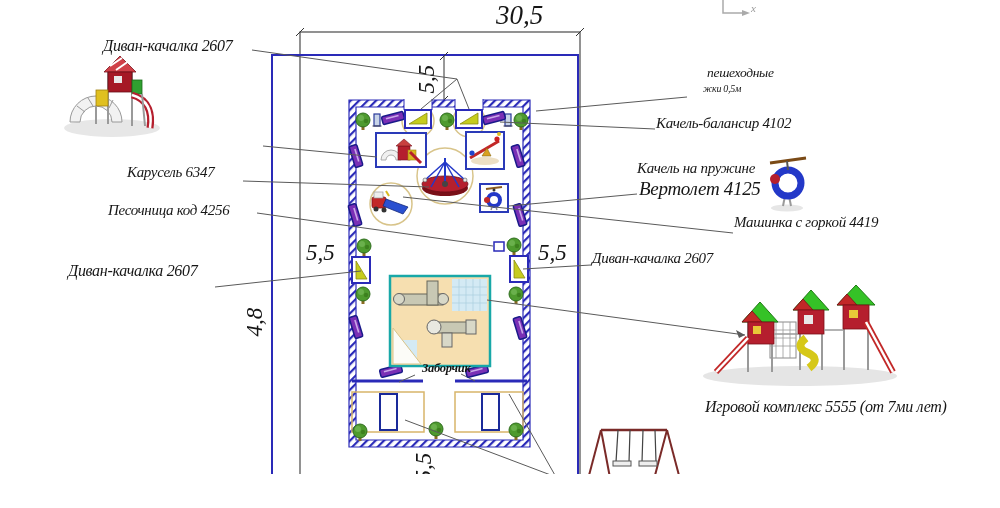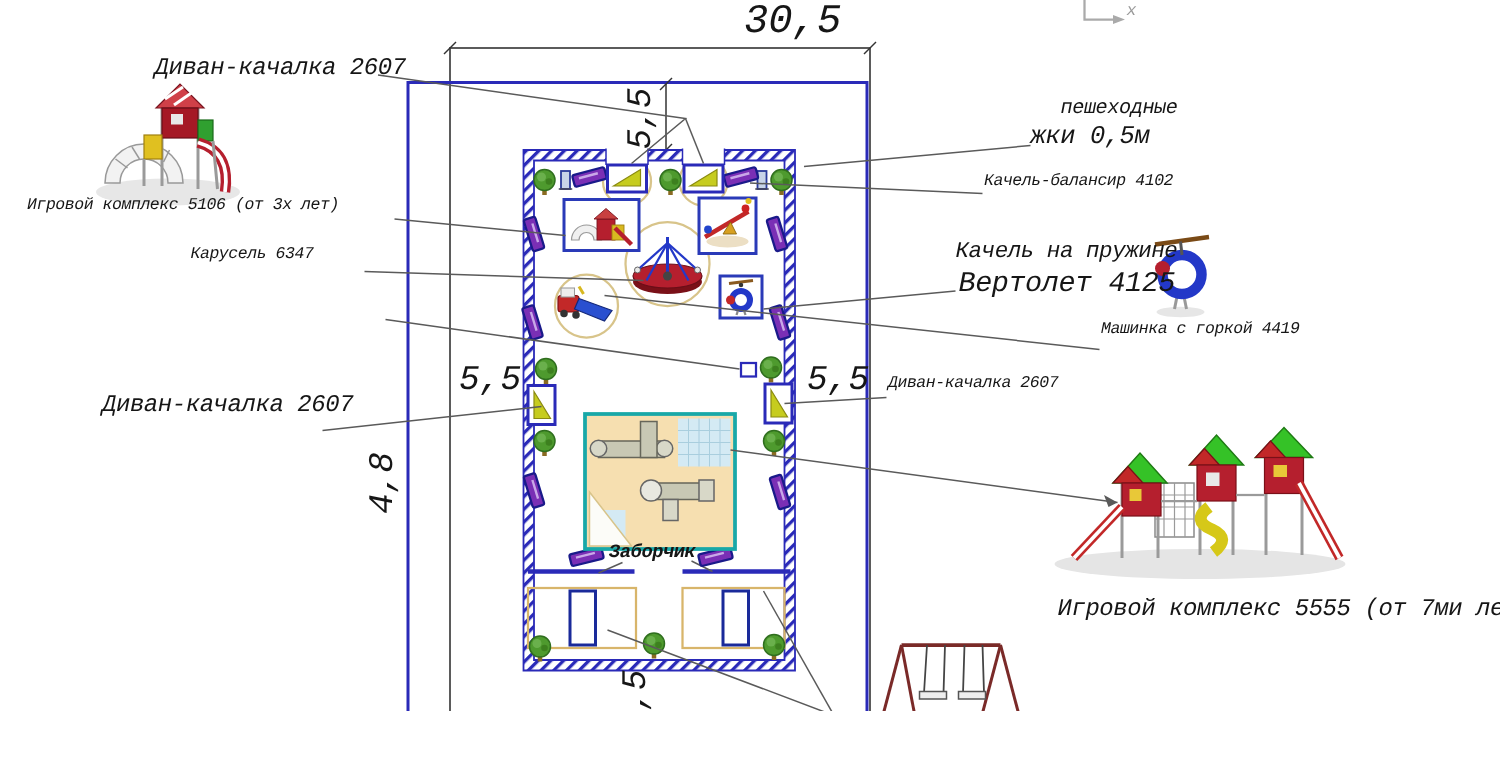--- a/index.html
+++ b/index.html
@@ -1,25 +1,25 @@
 <!DOCTYPE html>
 <html><head>
 <meta charset="utf-8">
 <style>
   html,body{margin:0;padding:0;background:#fff;}
   #canvas{position:relative;width:1000px;height:474px;background:#fff;overflow:hidden;
-          font-family:Liberation Mono, monospace;}
+          font-family:Liberation Serif, serif;}
   #linework{position:absolute;left:0;top:0;}
-  .lbl{position:absolute;font-style:italic;font-size:11px;color:#161616;white-space:nowrap;
+  .lbl{position:absolute;font-style:italic;font-size:15px;color:#161616;white-space:nowrap;
        letter-spacing:-0.3px;line-height:1.1;}
   .dim{position:absolute;font-style:italic;font-size:23px;color:#161616;white-space:nowrap;
        text-align:center;}
   .dim-big{font-size:27px;}
   .rot{transform:rotate(-90deg);transform-origin:center;}
-  .small-lbl{font-size:12.5px;font-weight:600;}
+  .small-lbl{font-size:12.5px;font-weight:600;margin-left:16px;}
   .corner-x{position:absolute;font-size:11px;font-style:italic;color:#9a9a9a;}
 </style>
 </head>
 <body>
 
 <div id="canvas">
 
 <svg id="linework" width="1000" height="508" viewBox="0 0 1000 508">
   <defs>
     <pattern id="hatch" patternUnits="userSpaceOnUse" width="6" height="6" patternTransform="rotate(45)">
@@ -304,25 +304,25 @@
 </svg>
 
 <div class="dim dim-big" style="left:496px;top:0px;">30,5</div>
 <div class="dim rot" style="left:402px;top:66px;width:50px;height:26px;">5,5</div>
 <div class="dim" style="left:306px;top:240px;">5,5</div>
 <div class="dim" style="left:538px;top:240px;">5,5</div>
 <div class="dim rot" style="left:230px;top:309px;width:50px;height:26px;">4,8</div>
 <div class="dim rot" style="left:399px;top:454px;width:50px;height:26px;">5,5</div>
 
 <div class="lbl" style="left:103px;top:37px;font-size:16px;">Диван-качалка 2607</div>
-<div class="lbl" style="left:18px;top:131px;">Игровой комплекс 5106 (от 3х лет)</div>
 <div class="lbl" style="left:127px;top:164px;">Карусель 6347</div>
+<div class="lbl" style="left:108px;top:202px;">Песочница код 4256</div>
 <div class="lbl" style="left:68px;top:262px;font-size:16px;">Диван-качалка 2607</div>
 <div class="lbl" style="left:663px;top:66px;font-size:13.5px;margin-left:44px;">пешеходные</div>
-<div class="lbl" style="left:687px;top:83px;font-size:17px;">жки 0,5м</div>
+<div class="lbl" style="left:703px;top:83px;font-size:10px;">жки 0,5м</div>
 <div class="lbl" style="left:656px;top:115px;">Качель-балансир 4102</div>
 <div class="lbl" style="left:637px;top:160px;font-size:15px;">Качель на пружине</div>
 <div class="lbl" style="left:639px;top:179px;font-size:19px;">Вертолет 4125</div>
 <div class="lbl" style="left:734px;top:214px;">Машинка с горкой 4419</div>
 <div class="lbl" style="left:592px;top:250px;">Диван-качалка 2607</div>
 <div class="lbl" style="left:705px;top:398px;font-size:16px;">Игровой комплекс 5555 (от 7ми лет)</div>
 <div class="lbl small-lbl" style="left:406px;top:362px;">Заборчик</div>
 <div class="corner-x" style="left:751px;top:2px;">x</div>
 
 </div>

